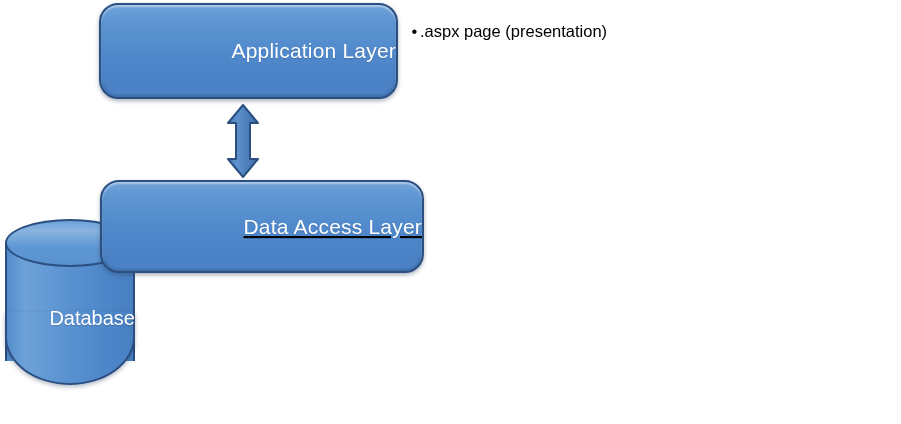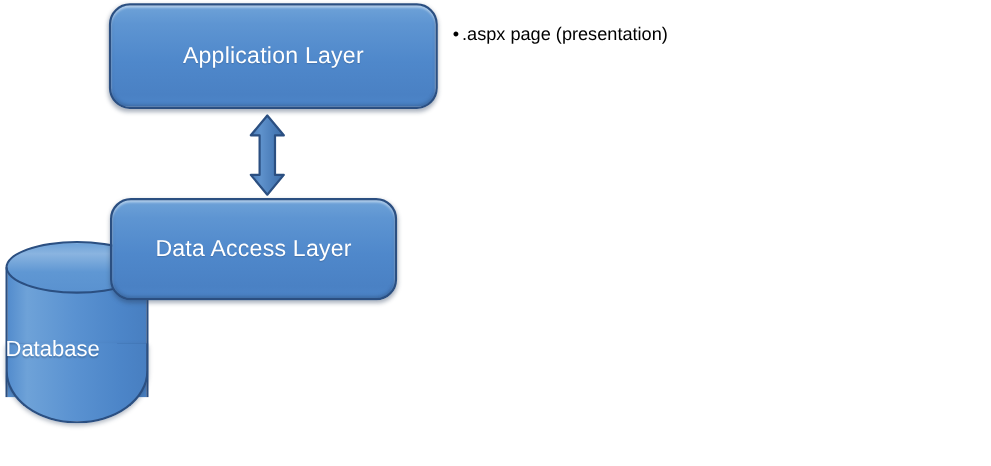--- a/index.html
+++ b/index.html
@@ -28,32 +28,32 @@
                 #6ea2d8 0%,
                 #5e95d2 18%,
                 #4f88cb 55%,
                 #4a81c4 88%,
                 #4d86c9 100%);
     box-shadow: 0 2px 4px rgba(40,60,90,0.40),
                 inset 0 2px 2px rgba(255,255,255,0.45),
                 inset 0 -2px 3px rgba(28,50,85,0.30);
     display: flex;
     align-items: center;
-    justify-content: center;
+    justify-content: flex-end;
   }
   .layer-box .layer-label {
     color: #ffffff;
     font-size: 21px;
     letter-spacing: 0.2px;
     white-space: nowrap;
     text-shadow: 0 1px 1px rgba(30,50,80,0.25);
   }
 
   #app-layer-box  { left: 99px;  top: 3px;   width: 299px; height: 96px; }
-  #dal-layer-box  { left: 100px; top: 180px; width: 261px; height: 93px; z-index: 5; }
+  #dal-layer-box  { left: 100px; top: 180px; width: 324px; height: 93px; z-index: 5; text-decoration: underline; }
 
   
   #database-cylinder {
     position: absolute;
     left: 5px;
     top: 219px;
     width: 130px;
     height: 166px;
     z-index: 2;
   }
@@ -98,21 +98,21 @@
                 #6ea2d8 0%,
                 #8ab4e0 22%,
                 #5f97d3 60%,
                 #5a92d0 100%);
   }
   #database-cylinder .cyl-label {
     position: absolute;
     left: 0;
     top: 88px;
     width: 130px;
-    text-align: left;
+    text-align: right;
     color: #ffffff;
     font-size: 20px;
     white-space: nowrap;
     text-shadow: 0 1px 1px rgba(30,50,80,0.25);
   }
 
   
   #flow-arrow {
     position: absolute;
     left: 224px;

